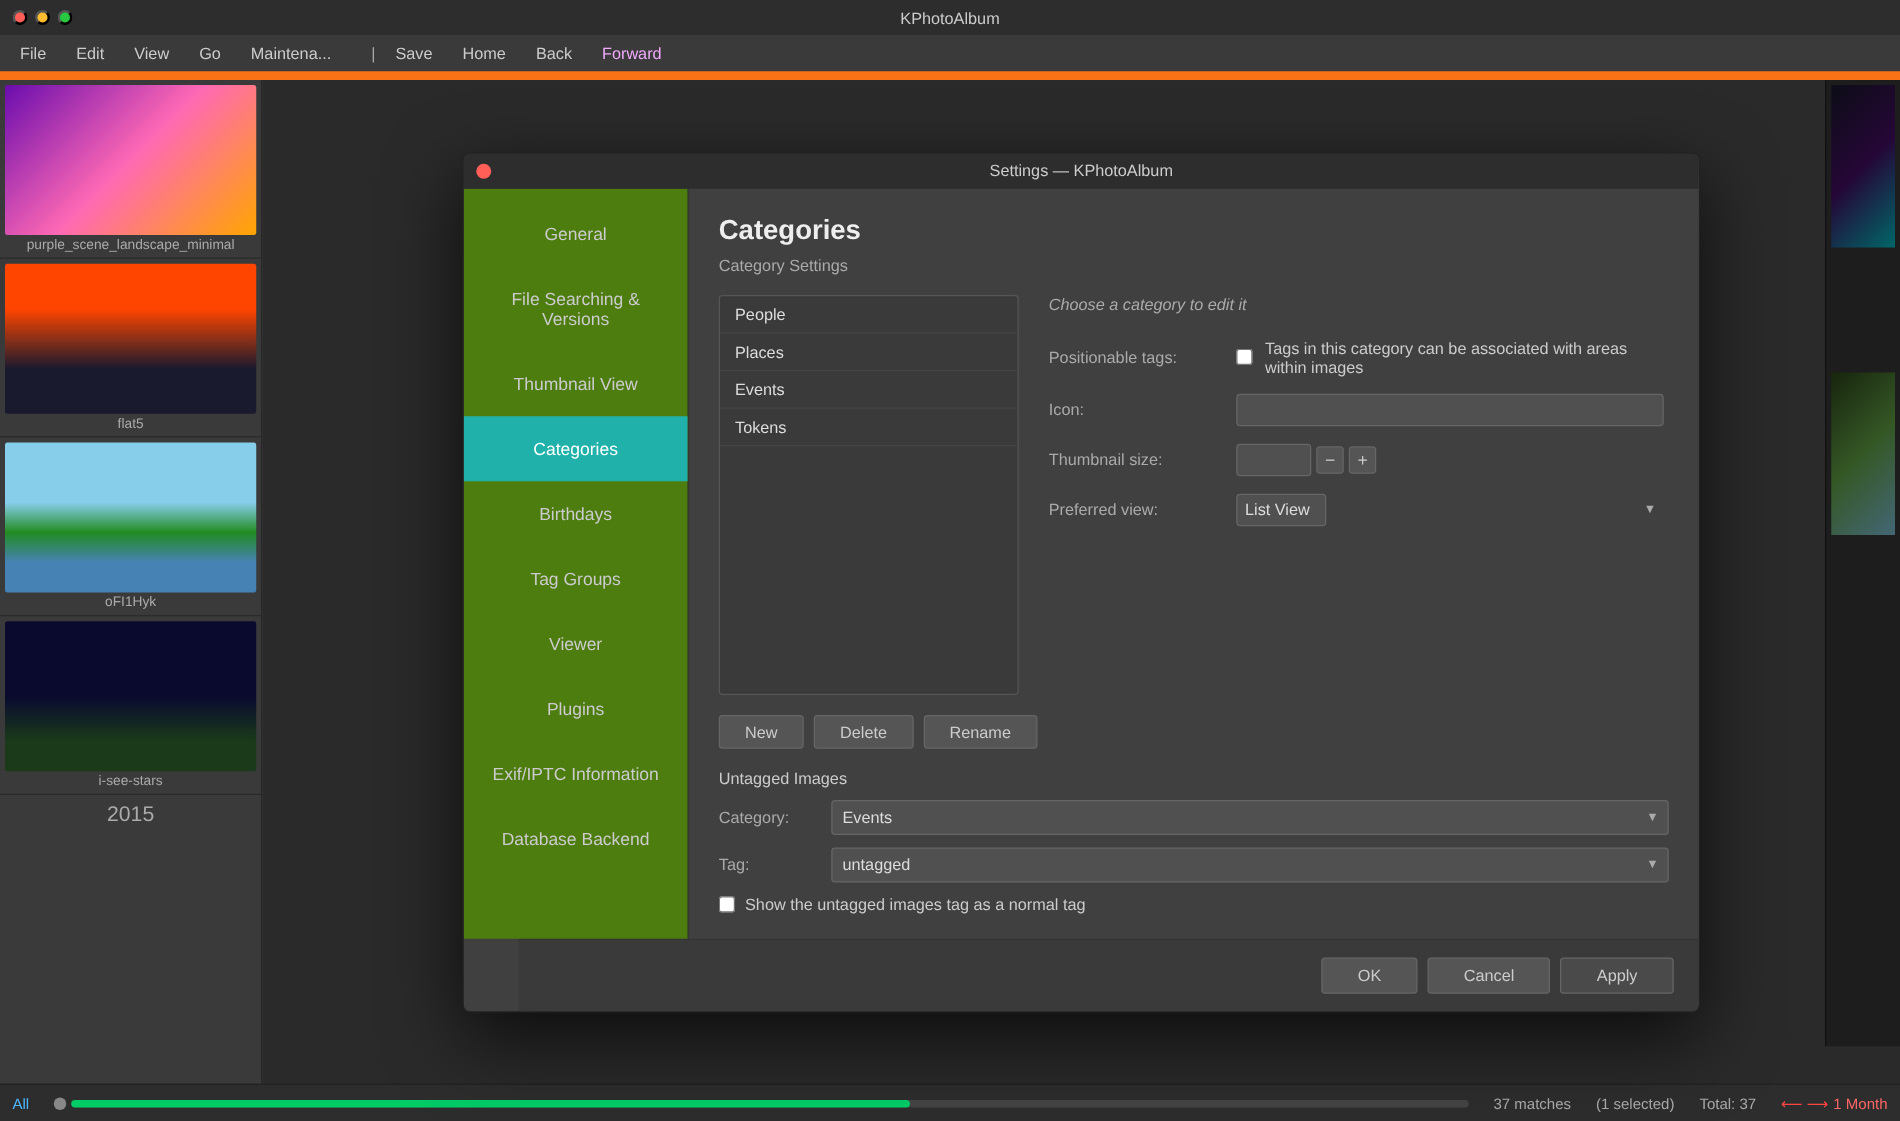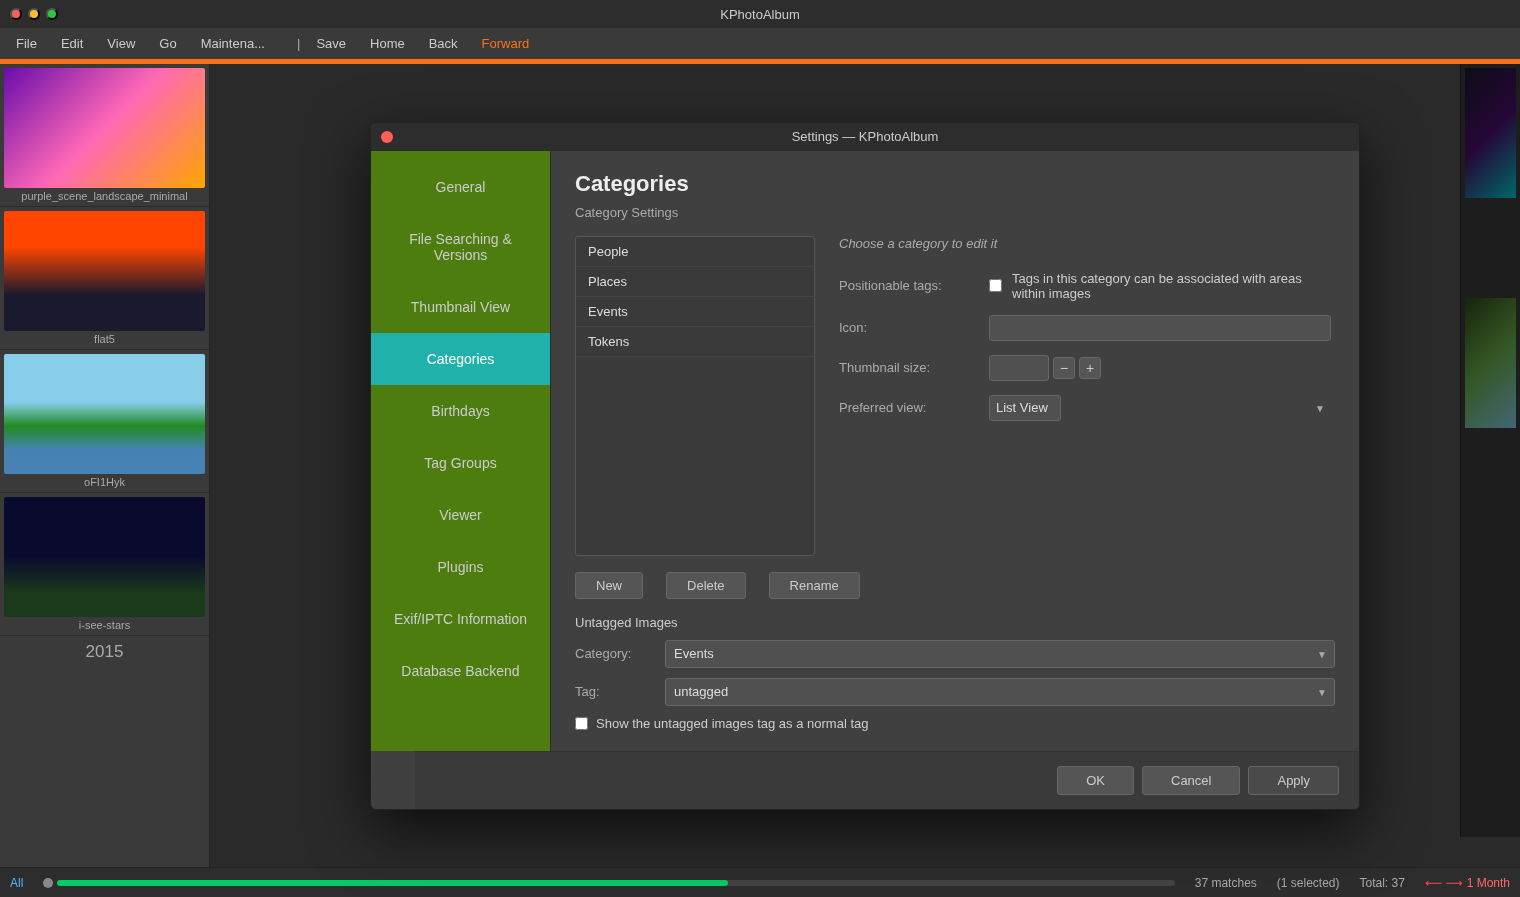--- a/index.html
+++ b/index.html
@@ -40,21 +40,21 @@
       border-radius: 50%;
     }
     .traffic-light.close { background: #ff5f57; }
     .traffic-light.minimize { background: #febc2e; }
     .traffic-light.maximize { background: #28c840; }
 
     
     .toolbar {
       height: 36px;
       background: #3a3a3a;
-      border-bottom: 5px solid #f97316;
+      border-bottom: 7px solid #f97316;
       display: flex;
       align-items: center;
       padding: 0 8px;
       gap: 8px;
     }
     .toolbar-btn {
       color: #ccc;
       background: none;
       border: none;
       cursor: pointer;
@@ -354,21 +354,21 @@
       top: 50%;
       transform: translateY(-50%);
       color: #aaa;
       font-size: 10px;
       pointer-events: none;
     }
 
     
     .category-actions {
       display: flex;
-      gap: 23px;
+      gap: 8px;
       margin-bottom: 16px;
     }
     .action-btn {
       padding: 5px 20px;
       background: #555;
       border: 1px solid #666;
       border-radius: 3px;
       color: #ccc;
       cursor: pointer;
       font-size: 13px;
@@ -511,21 +511,21 @@
 <div class="toolbar">
   <button class="toolbar-btn">File</button>
   <button class="toolbar-btn">Edit</button>
   <button class="toolbar-btn">View</button>
   <button class="toolbar-btn">Go</button>
   <button class="toolbar-btn">Maintena...</button>
   <span style="margin-left:16px;color:#aaa;">|</span>
   <button class="toolbar-btn">Save</button>
   <button class="toolbar-btn">Home</button>
   <button class="toolbar-btn">Back</button>
-  <button class="toolbar-btn" style="color:#f97316;">Forward</button>
+  <button class="toolbar-btn" style="color:#f0abfc;">Forward</button>
 </div>
 
 <div class="main-layout">
 
   <div class="thumbnail-sidebar">
 
     <div class="thumb-item">
       <div class="thumb-img-div thumb-purple"></div>
       <div class="thumb-label">purple_scene_landscape_minimal</div>
     </div>

